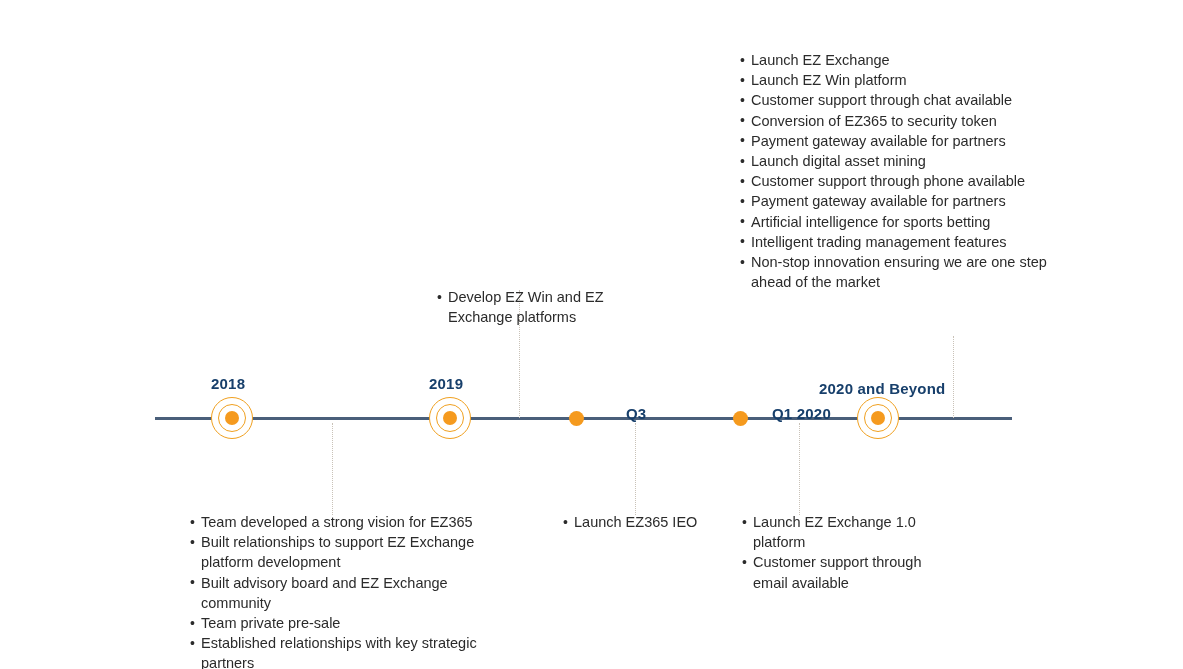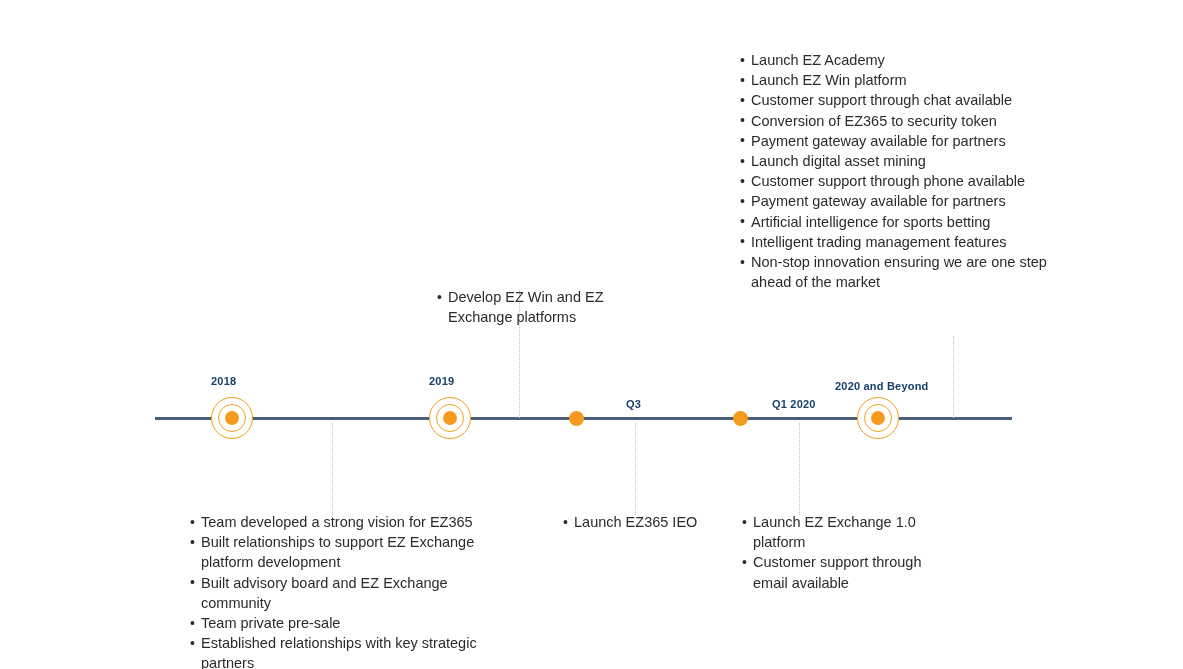--- a/index.html
+++ b/index.html
@@ -81,26 +81,27 @@
     margin-top: -7.5px;
     border-radius: 50%;
     background: #f59a1e;
   }
 
   
   .period-label {
     position: absolute;
     color: #173f6b;
     font-weight: bold;
-    font-size: 11px;
+    font-size: 15px;
     letter-spacing: 0.2px;
     white-space: nowrap;
   }
   .period-label.small {
-    font-size: 11px;
+    font-size: 15px;
+    margin-top: 7px;
   }
 
   
   .callout {
     position: absolute;
     color: #2b2b2b;
     font-size: 14.5px;
     line-height: 20.2px;
   }
   .callout ul {
@@ -172,24 +173,24 @@
   <div class="callout" style="left:742px; top:512px; width:190px;">
     <ul>
       <li>Launch EZ Exchange 1.0 platform</li>
       <li>Customer support through email available</li>
     </ul>
   </div>
 
   <div class="node-major" style="left:878px; top:418px;">
     <span class="node-core"></span>
   </div>
-  <div class="period-label" style="left:819px; top:380px;margin-left:16px;">2020 and Beyond</div>
+  <div class="period-label" style="left:819px; top:380px;">2020 and Beyond</div>
   <div class="callout" style="left:740px; top:50px; width:320px;">
     <ul>
-      <li>Launch EZ Academy</li>
+      <li>Launch EZ Exchange</li>
       <li>Launch EZ Win platform</li>
       <li>Customer support through chat available</li>
       <li>Conversion of EZ365 to security token</li>
       <li>Payment gateway available for partners</li>
       <li>Launch digital asset mining</li>
       <li>Customer support through phone available</li>
       <li>Payment gateway available for partners</li>
       <li>Artificial intelligence for sports betting</li>
       <li>Intelligent trading management features</li>
       <li>Non-stop innovation ensuring we are one step ahead of the market</li>

